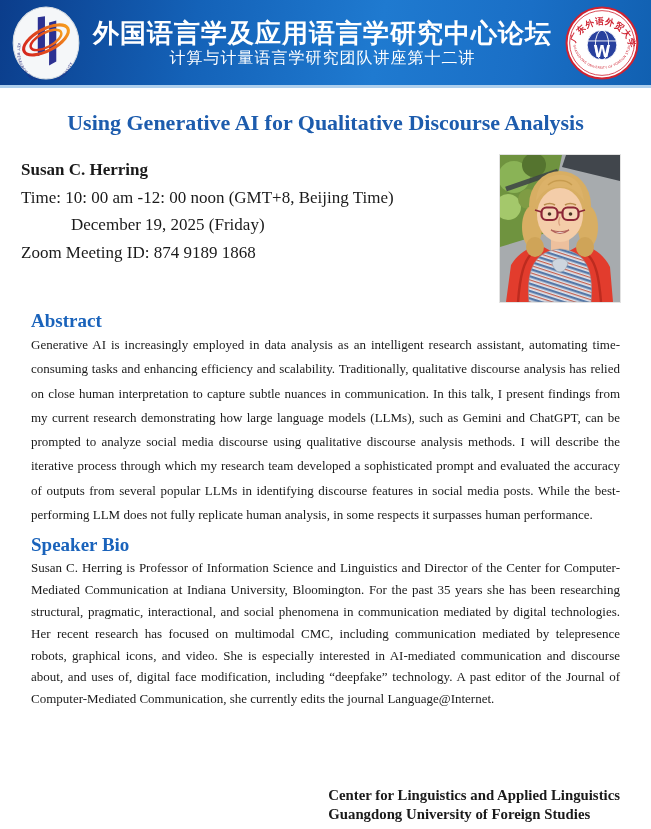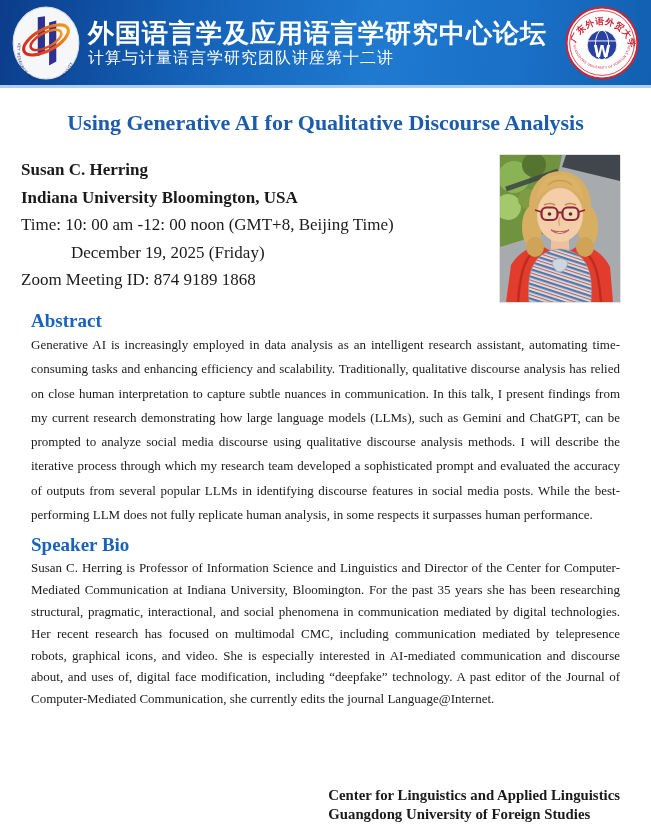--- a/index.html
+++ b/index.html
@@ -14,21 +14,21 @@
   
   .banner{
     height:88px;
     background:linear-gradient(100deg,#0b3d8b 0%,#1462b8 30%,#1f7ad0 58%,#1a6fc6 80%,#1160b1 100%);
     border-bottom:3px solid #aecfed;
     display:flex;align-items:center;
     padding:0 12px;
     box-sizing:border-box;
     gap:8px;
   }
-  .banner-center{flex:1;text-align:left;color:#ffffff;font-family:"DejaVu Sans",sans-serif;}
+  .banner-center{flex:1;text-align:center;color:#ffffff;font-family:"DejaVu Sans",sans-serif;}
   .banner-title{font-size:26px;font-weight:bold;letter-spacing:1px;line-height:30px;}
   .banner-subtitle{font-size:16px;line-height:20px;letter-spacing:1px;}
   .logo-svg{display:block;}
   
   .talk-title{
     margin:20px 10px 12px;
     text-align:center;
     color:#1d5cad;
     font-size:22px;line-height:30px;
     font-weight:bold;
@@ -123,21 +123,20 @@
         <textPath href="#rBot">GUANGDONG UNIVERSITY OF FOREIGN STUDIES</textPath>
       </text>
     </svg>
   </div>
 
   <h1 class="talk-title">Using Generative AI for Qualitative Discourse Analysis</h1>
 
   <div class="info-row">
     <div class="info-lines">
       <div class="info-bold">Susan C. Herring</div>
-      <div class="info-bold">Indiana University Bloomington, USA</div>
       <div>Time: 10: 00 am -12: 00 noon (GMT+8, Beijing Time)</div>
       <div class="info-indent">December 19, 2025 (Friday)</div>
       <div>Zoom Meeting ID: 874 9189 1868</div>
     </div>
 
     <div class="photo-frame">
       <svg width="120" height="147" viewBox="0 0 120 147" aria-hidden="true">
         <defs>
           <pattern id="scarfStripes" width="7" height="7" patternUnits="userSpaceOnUse" patternTransform="rotate(18)">
             <rect width="7" height="7" fill="#dfe4ec"></rect>

